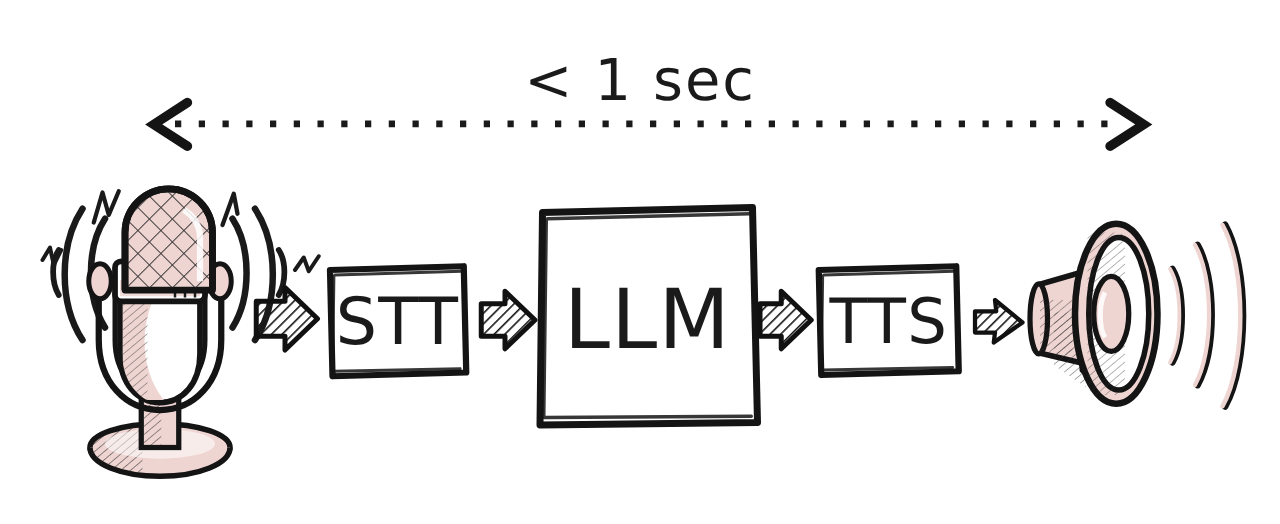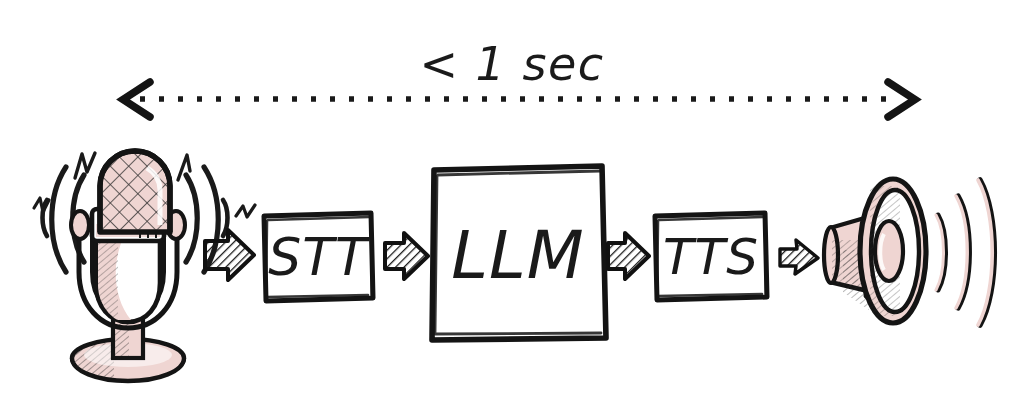--- a/index.html
+++ b/index.html
@@ -3,21 +3,21 @@
 <meta charset="utf-8">
 <title>Voice Pipeline Diagram</title>
 <style>
   html,body{margin:0;padding:0;}
   body{
     width:1024px;height:419px;
     background:#ffffff;
     font-family:"DejaVu Sans", sans-serif;
     overflow:hidden;
   }
-  #stage{position:relative;width:1024px;height:419px;font-style:italic;}
+  #stage{position:relative;width:1024px;height:419px;}
   #stage svg{display:block;}
   .hand-text{
     font-family:"DejaVu Sans", sans-serif;
     font-weight:400;
     fill:#1a1a1a;
   }
 </style>
 </head>
 <body>
 

